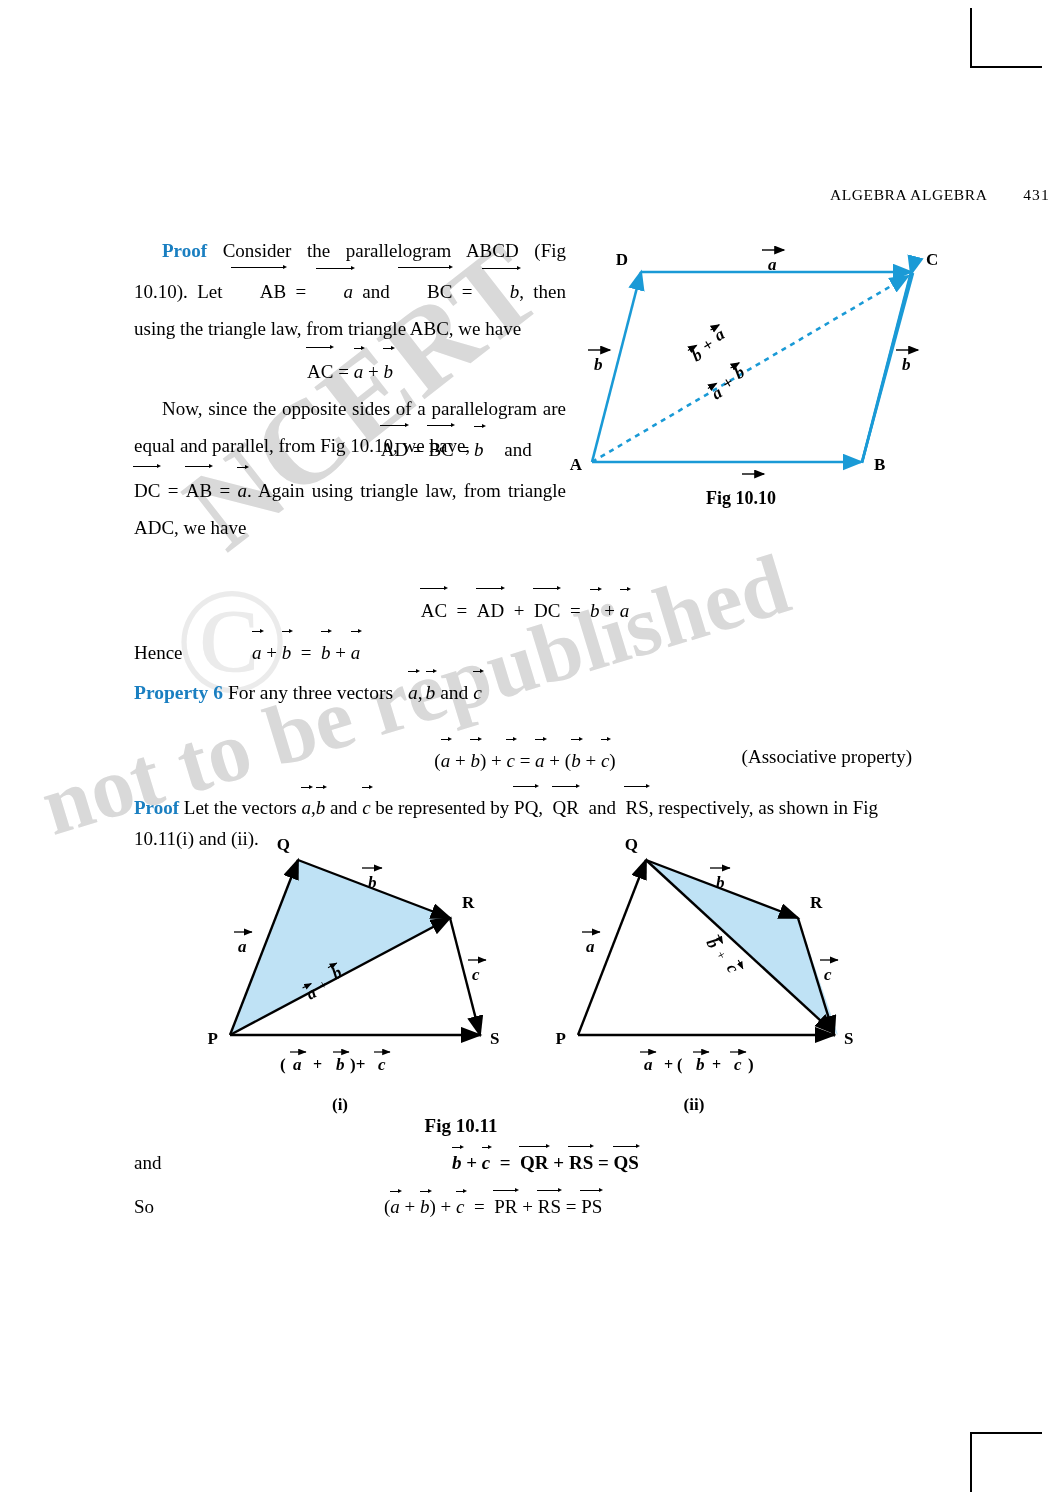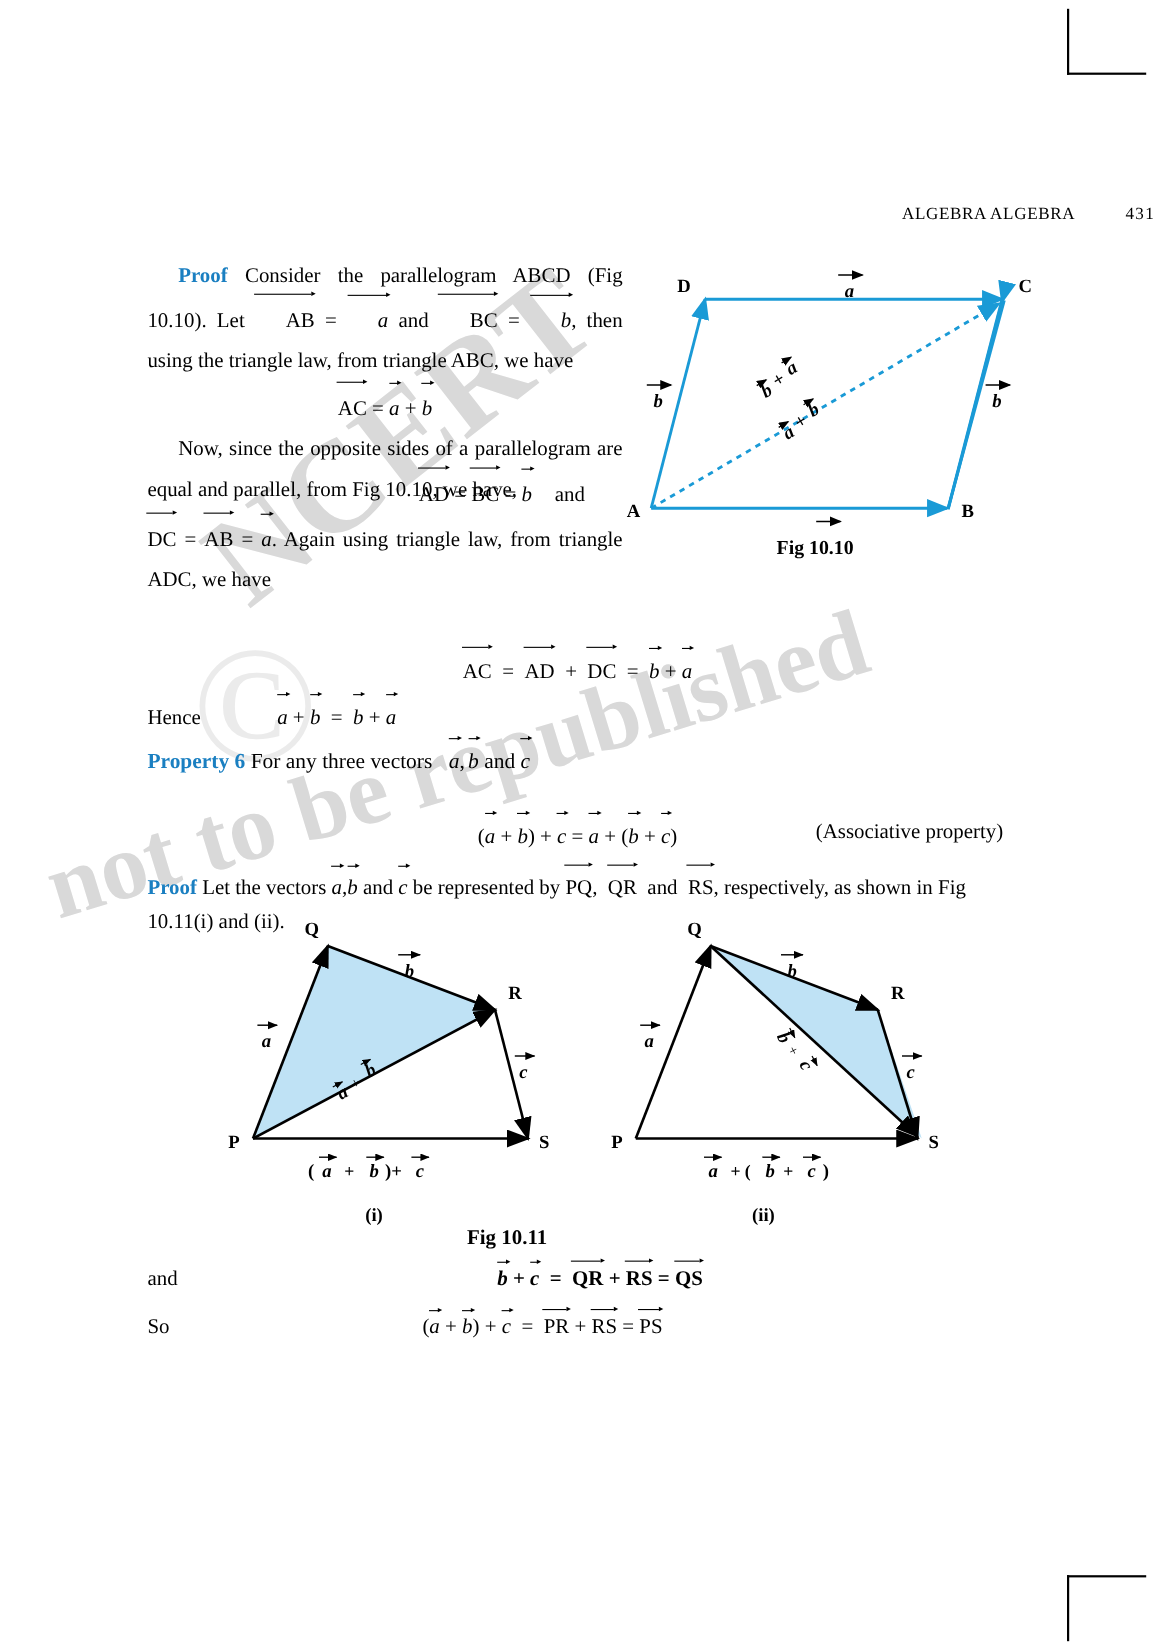--- a/index.html
+++ b/index.html
@@ -35,21 +35,21 @@
   }
 
   .content{position:relative;z-index:2;}
 
   .header{
     position:absolute;top:186px;left:0;width:1050px;
     text-align:right;padding-right:148px;
     font-size:15.5px;letter-spacing:.6px;
     font-family:"Liberation Serif", serif;
   }
-  .header .pg{margin-left:42px;letter-spacing:1.2px;}
+  .header .pg{margin-left:32px;letter-spacing:1.2px;}
 
   .col-left{
     position:absolute;left:134px;top:232px;width:432px;
     font-size:19px;line-height:37px;text-align:justify;
   }
   .blue{color:#1a7fc1;font-weight:bold;}
   .ovba{position:relative;display:inline-block;padding-top:3px;}
   .ovba::after{
     content:"";position:absolute;left:-1px;right:3px;top:-3px;height:1.05px;background:#000;
   }

